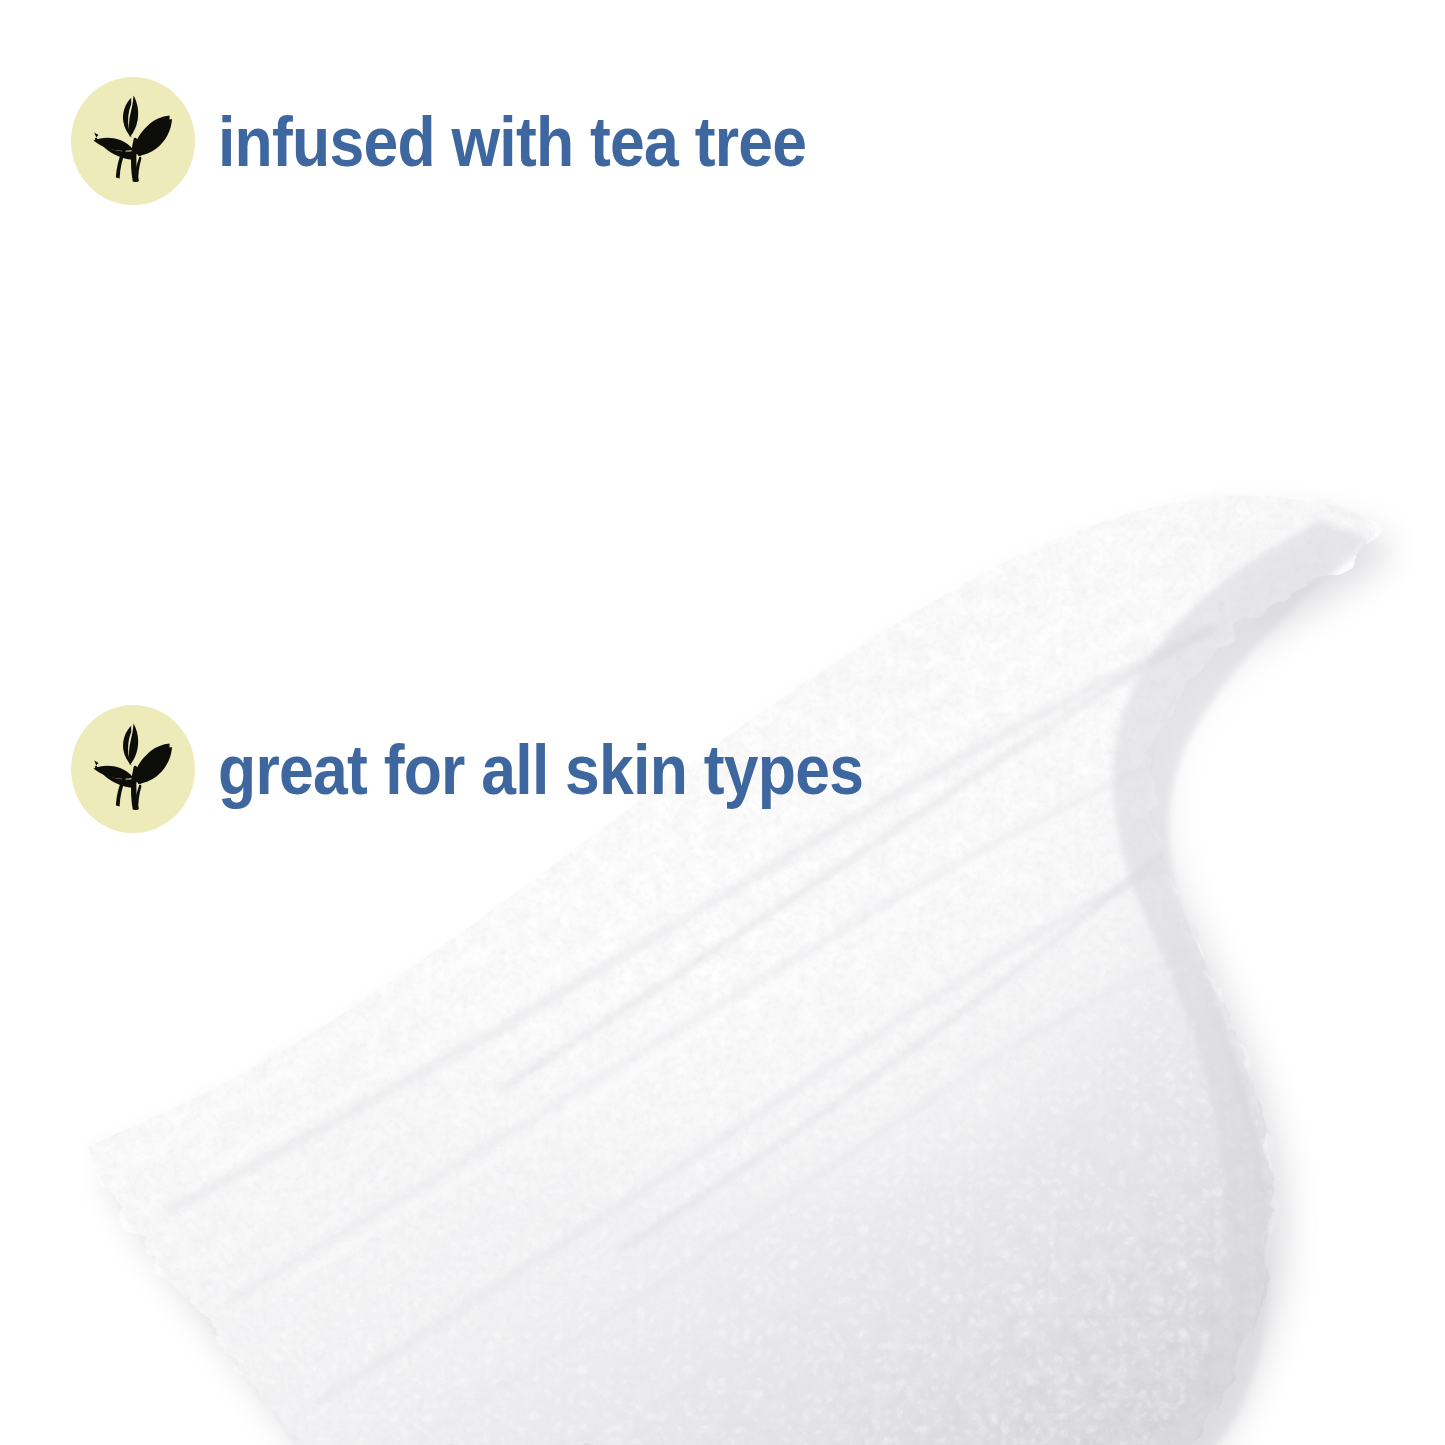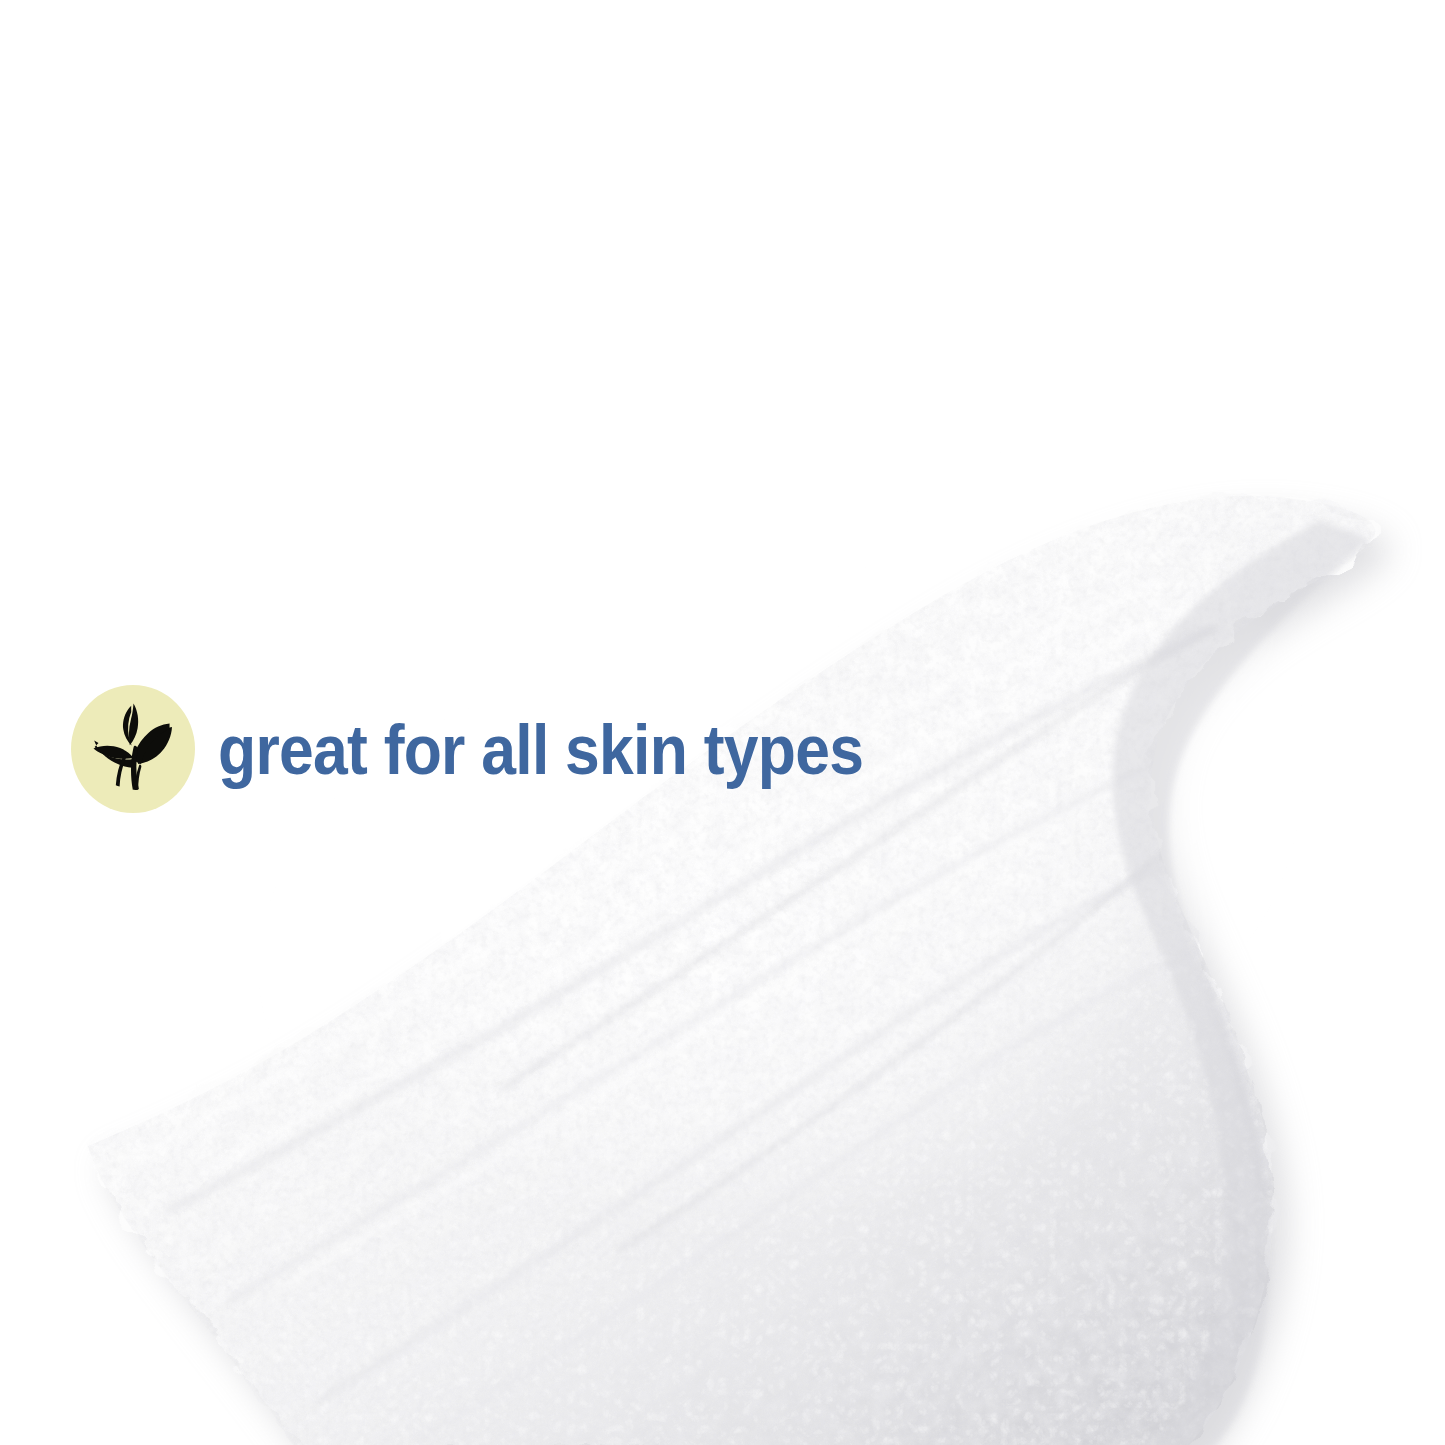--- a/index.html
+++ b/index.html
@@ -32,21 +32,21 @@
 
   
   .benefit-row {
     position: absolute;
     display: flex;
     align-items: center;
     z-index: 5;
   }
   .benefit-row.row-0 { left: 70px;  top: 76px;  }
   .benefit-row.row-1 { left: 70px;  top: 376px; }
-  .benefit-row.row-2 { left: 70px;  top: 684px; }
+  .benefit-row.row-2 { left: 70px;  top: 704px; }
 
   .badge {
     position: relative;
     width: 126px;
     height: 130px;
     flex: 0 0 auto;
     display: block;
   }
   .badge svg { display: block; width: 126px; height: 130px; }
 
@@ -213,20 +213,39 @@
                C 1250 1084, 1278 1190, 1268 1300
                C 1260 1382, 1232 1432, 1208 1452
                L 1150 1452
                C 1196 1396, 1224 1316, 1226 1230
                C 1228 1124, 1194 1024, 1150 928
                C 1110 840, 1098 756, 1136 682
                C 1170 616, 1240 562, 1320 520 Z" fill="#d5d5da"></path>
     </g>
   </svg>
 
+  <div class="benefit-row row-0">
+    <span class="badge">
+      <svg viewBox="0 0 126 130" xmlns="http://www.w3.org/2000/svg">
+        <ellipse cx="63" cy="65" rx="62" ry="64" fill="#EDEBB9"></ellipse>
+        <g fill="#0D0D0A">
+          <path d="M63.5 19.5c4.3 7.5 5.6 16.4 4.1 24.7-1.1 6.3-3.8 12.2-7.8 17.1-1.3-8.4-1.2-17.2 1.0-25.4 1.0-3.8 1.9-7.0 2.7-16.4z"></path>
+          <path d="M61.2 28.0c-3.1 7.9-3.9 16.6-2.3 24.8 0.6 3.2 1.6 6.2 2.9 9.0-4.6-4.2-7.6-10.0-8.5-16.2-1.0-6.9 0.6-14.0 4.4-19.7 1.0-1.5 2.2-2.9 3.5-4.1-0.1 2.0 0.0 4.1 0.0 6.2z"></path>
+          <path d="M102.0 43.0c-0.6 11.6-6.6 22.5-15.6 29.5-5.4 4.2-11.9 6.8-18.6 7.4 3.7-9.8 9.3-18.9 16.7-26.3 5.2-5.2 11.2-9.4 17.5-10.6z"></path>
+          <path d="M99.6 44.8c-8.3 3.6-15.4 9.7-20.6 17.1-3.8 5.4-6.5 11.6-7.9 18.0-3.2-0.9-6.1-2.6-8.4-5.0 2.5-10.0 8.0-19.2 15.7-26.0 5.9-5.2 13.2-8.6 21.2-9.3-0.1 1.8 0.0 3.5 0.0 5.2z"></path>
+          <path d="M23.5 64.5c8.4-3.6 18.1-3.7 26.6-0.4 5.3 2.1 10.0 5.5 13.5 9.9-8.6 1.4-17.5 0.9-25.7-1.8-5.5-1.8-10.7-4.4-14.4-7.7z"></path>
+          <path d="M24.6 63.0c6.1 5.9 13.9 9.8 22.1 11.5 5.6 1.2 11.4 1.3 17.0 0.4 0.2 3.0-0.4 6.1-1.7 8.9-9.7-1.0-19.1-4.9-26.6-11.2-5.1-4.3-9.1-9.8-11.2-16.0 1.4 0.9 2.9 1.7 4.3 2.4z"></path>
+          <path d="M65.8 62.0c1.3 0.6 2.1 2.1 1.9 3.5-1.6 10.0-1.8 20.3-0.5 30.4 0.4 3.1 0.9 6.2 1.6 9.2-2.0 0.4-4.0 0.6-6.0 0.6-1.8-9.9-2.3-20.1-1.3-30.1 0.4-4.2 1.1-8.3 2.1-12.4 0.3-1.0 1.2-1.6 2.2-1.2z"></path>
+          <path d="M70.2 80.5c0.9 0.4 1.4 1.5 1.1 2.5-2.2 7.4-3.2 15.1-3.0 22.7-1.3 0.2-2.7 0.3-4.0 0.3 0.3-8.3 1.9-16.5 4.7-24.3 0.2-0.8 0.9-1.3 1.7-1.1z"></path>
+          <path d="M55.0 72.0c0.8 0.5 1.1 1.6 0.7 2.4-3.6 8.9-5.7 18.4-6.1 28.0-1.3-0.3-2.6-0.7-3.8-1.2 0.7-10.1 3.2-20.0 7.4-29.2 0.3-0.7 1.1-1.1 1.8-0.7z"></path>
+        </g>
+      </svg>
+    </span>
+    <span class="benefit-label">infused with tea tree</span>
+  </div>
 
 
   <div class="benefit-row row-2">
     <span class="badge">
       <svg viewBox="0 0 126 130" xmlns="http://www.w3.org/2000/svg">
         <ellipse cx="63" cy="65" rx="62" ry="64" fill="#EDEBB9"></ellipse>
         <g fill="#0D0D0A">
           <path d="M63.5 19.5c4.3 7.5 5.6 16.4 4.1 24.7-1.1 6.3-3.8 12.2-7.8 17.1-1.3-8.4-1.2-17.2 1.0-25.4 1.0-3.8 1.9-7.0 2.7-16.4z"></path>
           <path d="M61.2 28.0c-3.1 7.9-3.9 16.6-2.3 24.8 0.6 3.2 1.6 6.2 2.9 9.0-4.6-4.2-7.6-10.0-8.5-16.2-1.0-6.9 0.6-14.0 4.4-19.7 1.0-1.5 2.2-2.9 3.5-4.1-0.1 2.0 0.0 4.1 0.0 6.2z"></path>
           <path d="M102.0 43.0c-0.6 11.6-6.6 22.5-15.6 29.5-5.4 4.2-11.9 6.8-18.6 7.4 3.7-9.8 9.3-18.9 16.7-26.3 5.2-5.2 11.2-9.4 17.5-10.6z"></path>

